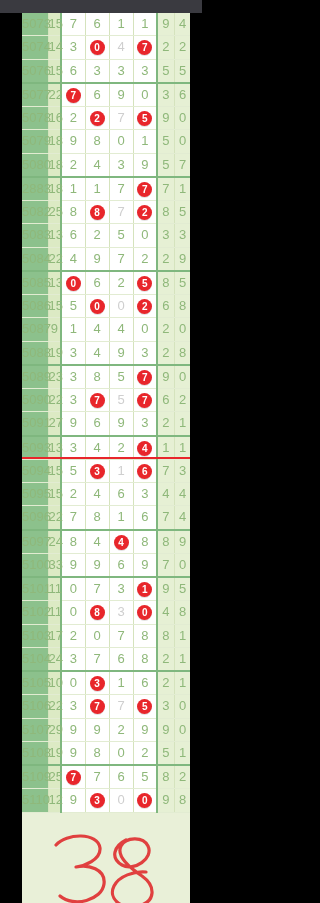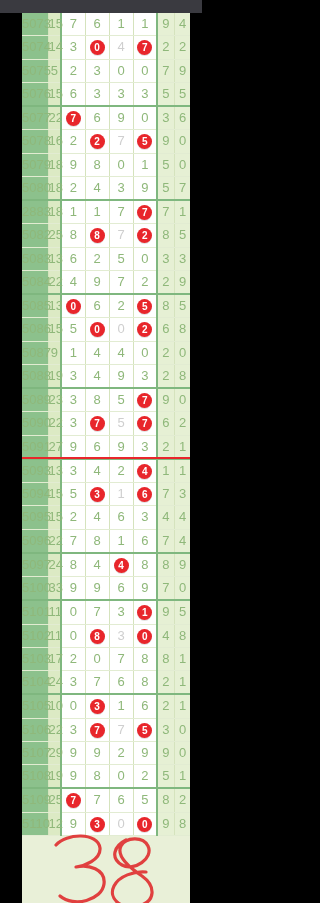--- a/index.html
+++ b/index.html
@@ -91,30 +91,20 @@
             <td class="issue">5074</td>
             <td class="sum">14</td>
             <td class="digit firstd">3</td>
             <td class="digit marked"><span class="ball">0</span></td>
             <td class="digit link linkdim">4</td>
             <td class="digit marked"><span class="ball">7</span></td>
             <td class="tail firstt">2</td>
             <td class="tail">2</td>
           </tr>
           <tr>
-            <td class="issue">5075</td>
-            <td class="sum">5</td>
-            <td class="digit firstd">2</td>
-            <td class="digit">3</td>
-            <td class="digit">0</td>
-            <td class="digit">0</td>
-            <td class="tail firstt">7</td>
-            <td class="tail">9</td>
-          </tr>
-          <tr>
             <td class="issue">5076</td>
             <td class="sum">15</td>
             <td class="digit firstd">6</td>
             <td class="digit">3</td>
             <td class="digit">3</td>
             <td class="digit">3</td>
             <td class="tail firstt">5</td>
             <td class="tail">5</td>
           </tr>
           <tr class="gtop">

